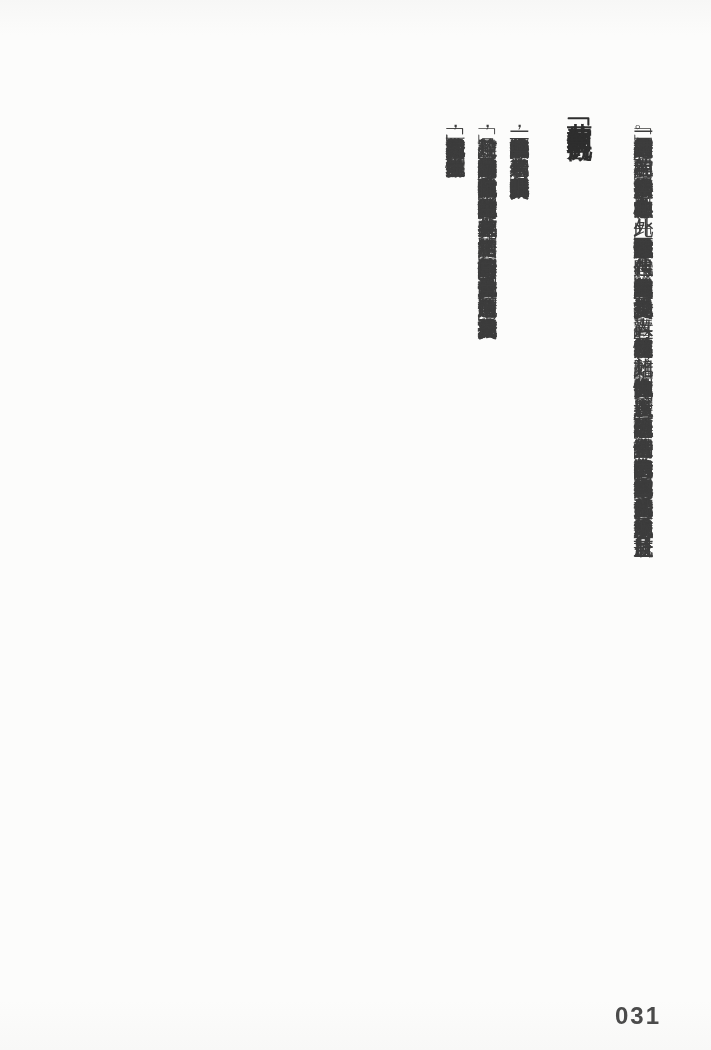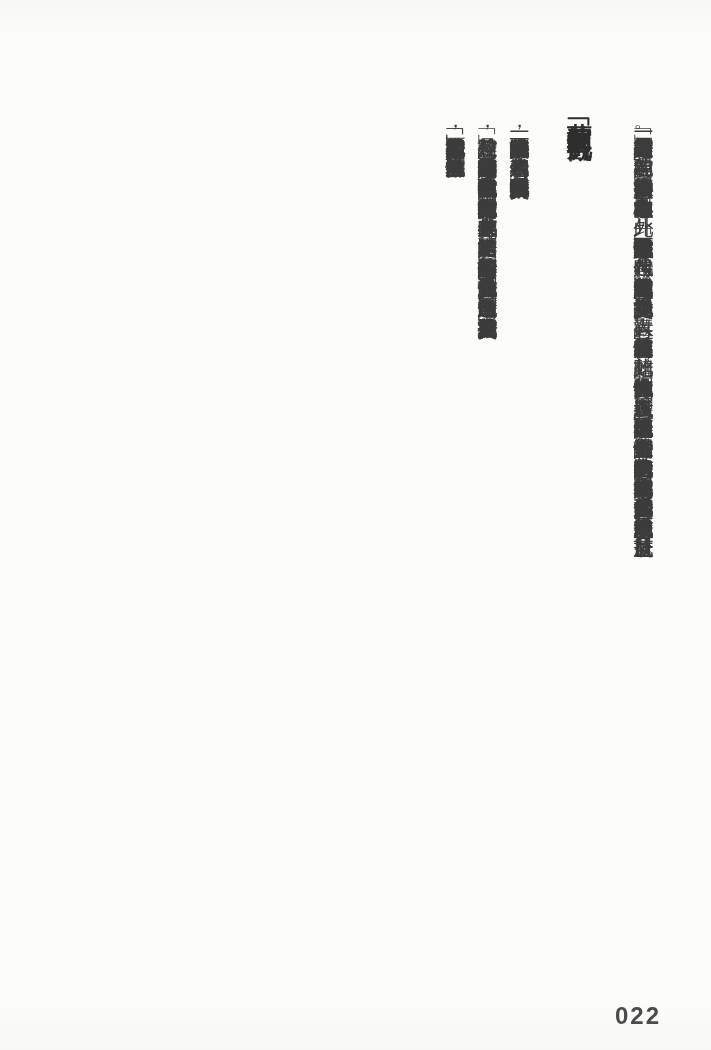--- a/index.html
+++ b/index.html
@@ -59,14 +59,14 @@
 <body>
 
 <div class="scan-page">
   <div class="text-flow">
     <p class="para">需要留意的是「蘿莉控」一詞之細微差異。現在的「蘿莉控」，一般常用來指涉「喜歡小女孩的變態」等，在社會大眾心中的印象非常負面。此外，蘿莉控漫畫現在也主要指「將中學生以下的女孩當成性對象的成人漫畫」等意義。但在八〇年代時，「蘿莉控」這個詞彙還沒有如此侷限的意義，單純是指認為美少女很可愛、討人喜歡、將其視為短暫且楚楚可憐存在的一群人。話雖如此，倒也沒有完全排除性方面的魅力，所以在這層意義上，可以說十分接近現今的「萌」這個概念。這個名詞帶有些許文學性，也含有些許自我陶醉的中二病內涵，當時的御宅族也會半自虐地用「有病」來形容自己。八〇年代興起的「美少女漫畫」風潮，爾後成為成人漫畫的最主要流派，並日益成長茁壯。</p>
     <h2 class="heading">蘿莉控的「乳房觀」</h2>
     <p class="para">接下來請一邊將成人漫畫的時代演變記入腦海，一邊來看看八〇年代初期，美少女漫畫黎明期的漫畫家是如何描繪美少女們的「乳房」吧。</p>
     <p class="para">雖說是「蘿莉控」，不過這個時期對蘿莉的年齡定義仍非常模糊。就像現在喜歡女高中生的歐吉桑也被叫做「蘿莉控」，當時在「蘿莉控雜誌」中登場的角色從幼女到女高中生，甚至完全成年的大人都有，年齡範圍相當廣泛。所謂的「蘿莉」並非指涉特定的年齡範圍，倒更像是動漫式畫風的美少女角色；而這類角色活躍的漫畫，就被稱為「蘿莉控漫畫」或「美少女漫畫」。</p>
     <p class="para">而在初期的「蘿莉控漫畫」中登場的美少女之「乳房」，基本上大多是第二性徵剛出現前</p>
   </div>
-  <div class="page-number">022</div>
+  <div class="page-number">031</div>
 </div>
 
 </body></html>

